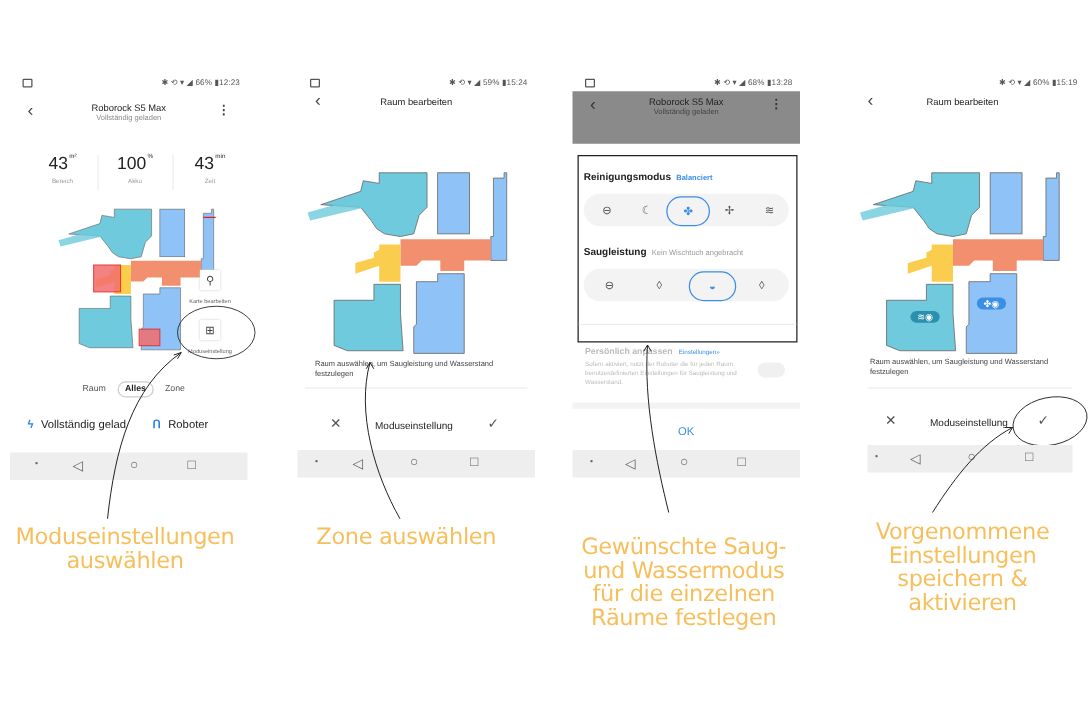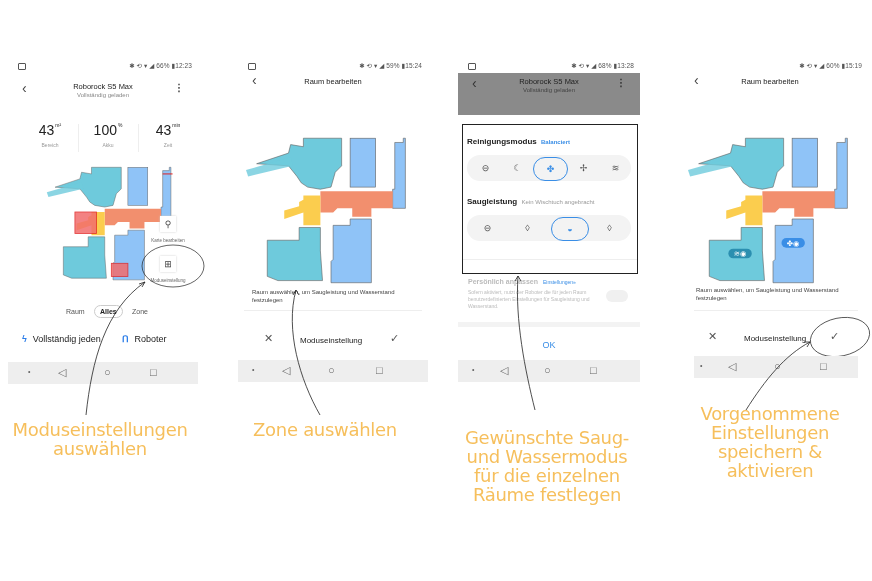--- a/index.html
+++ b/index.html
@@ -95,21 +95,21 @@
     <ellipse cx="33" cy="26" rx="31" ry="21" fill="none" stroke="#222" stroke-width=".7"></ellipse>
   </svg>
 
   <div style="position:absolute;left:0;right:0;top:248px;font-size:7px;color:#555;">
     <span style="position:absolute;left:58px;">Raum</span>
     <span style="position:absolute;left:86px;top:-3px;border:1px solid #ccc;border-radius:8px;padding:2px 5px;font-weight:bold;color:#222">Alles</span>
     <span style="position:absolute;left:124px;">Zone</span>
   </div>
 
   <div style="position:absolute;left:14px;top:274px;font-size:9px;color:#222;">
-    <span style="color:#2b7de9;font-weight:bold;margin-right:6px">ϟ</span><span>Vollständig jeden</span>
+    <span style="color:#2b7de9;font-weight:bold;margin-right:6px">ϟ</span><span>Vollständig gelad</span>
   </div>
   <div style="position:absolute;left:114px;top:274px;font-size:9px;color:#222;">
     <span style="color:#2b7de9;font-weight:bold;margin-right:6px">ᑎ</span><span>Roboter</span>
   </div>
 
   <div class="navbar" style="top:302px">
     <span class="nav-ic" style="left:20px;font-size:7px;top:6px">•</span>
     <span class="nav-ic" style="left:50px">◁</span>
     <span class="nav-ic" style="left:96px">○</span>
     <span class="nav-ic" style="left:142px">□</span>
@@ -256,13 +256,13 @@
   <path d="M296,290 l-3,5 M296,290 l3,5" stroke="#222" stroke-width=".8"></path>
   <path d="M535,410 C525,370 515,320 518,276" fill="none" stroke="#222" stroke-width=".8"></path>
   <path d="M518,276 l-3,5 M518,276 l3,5" stroke="#222" stroke-width=".8"></path>
   <path d="M746,410 C765,380 785,355 810,342" fill="none" stroke="#222" stroke-width=".8"></path>
   <path d="M810,342 l-6,0 M810,342 l-3,5" stroke="#222" stroke-width=".8"></path>
 </svg>
 
 <div class="caption" style="left:0;top:420px;width:200px">Moduseinstellungen auswählen</div>
 <div class="caption" style="left:240px;top:420px;width:170px">Zone auswählen</div>
 <div class="caption" style="left:452px;top:428px;width:190px">Gewünschte Saug- und Wassermodus für die einzelnen Räume festlegen</div>
-<div class="caption" style="left:690px;top:404px;width:160px">Vorgenommene Einstellungen speichern &amp; aktivieren</div>
+<div class="caption" style="left:690px;top:416px;width:160px">Vorgenommene Einstellungen speichern &amp; aktivieren</div>
 
 </body></html>

